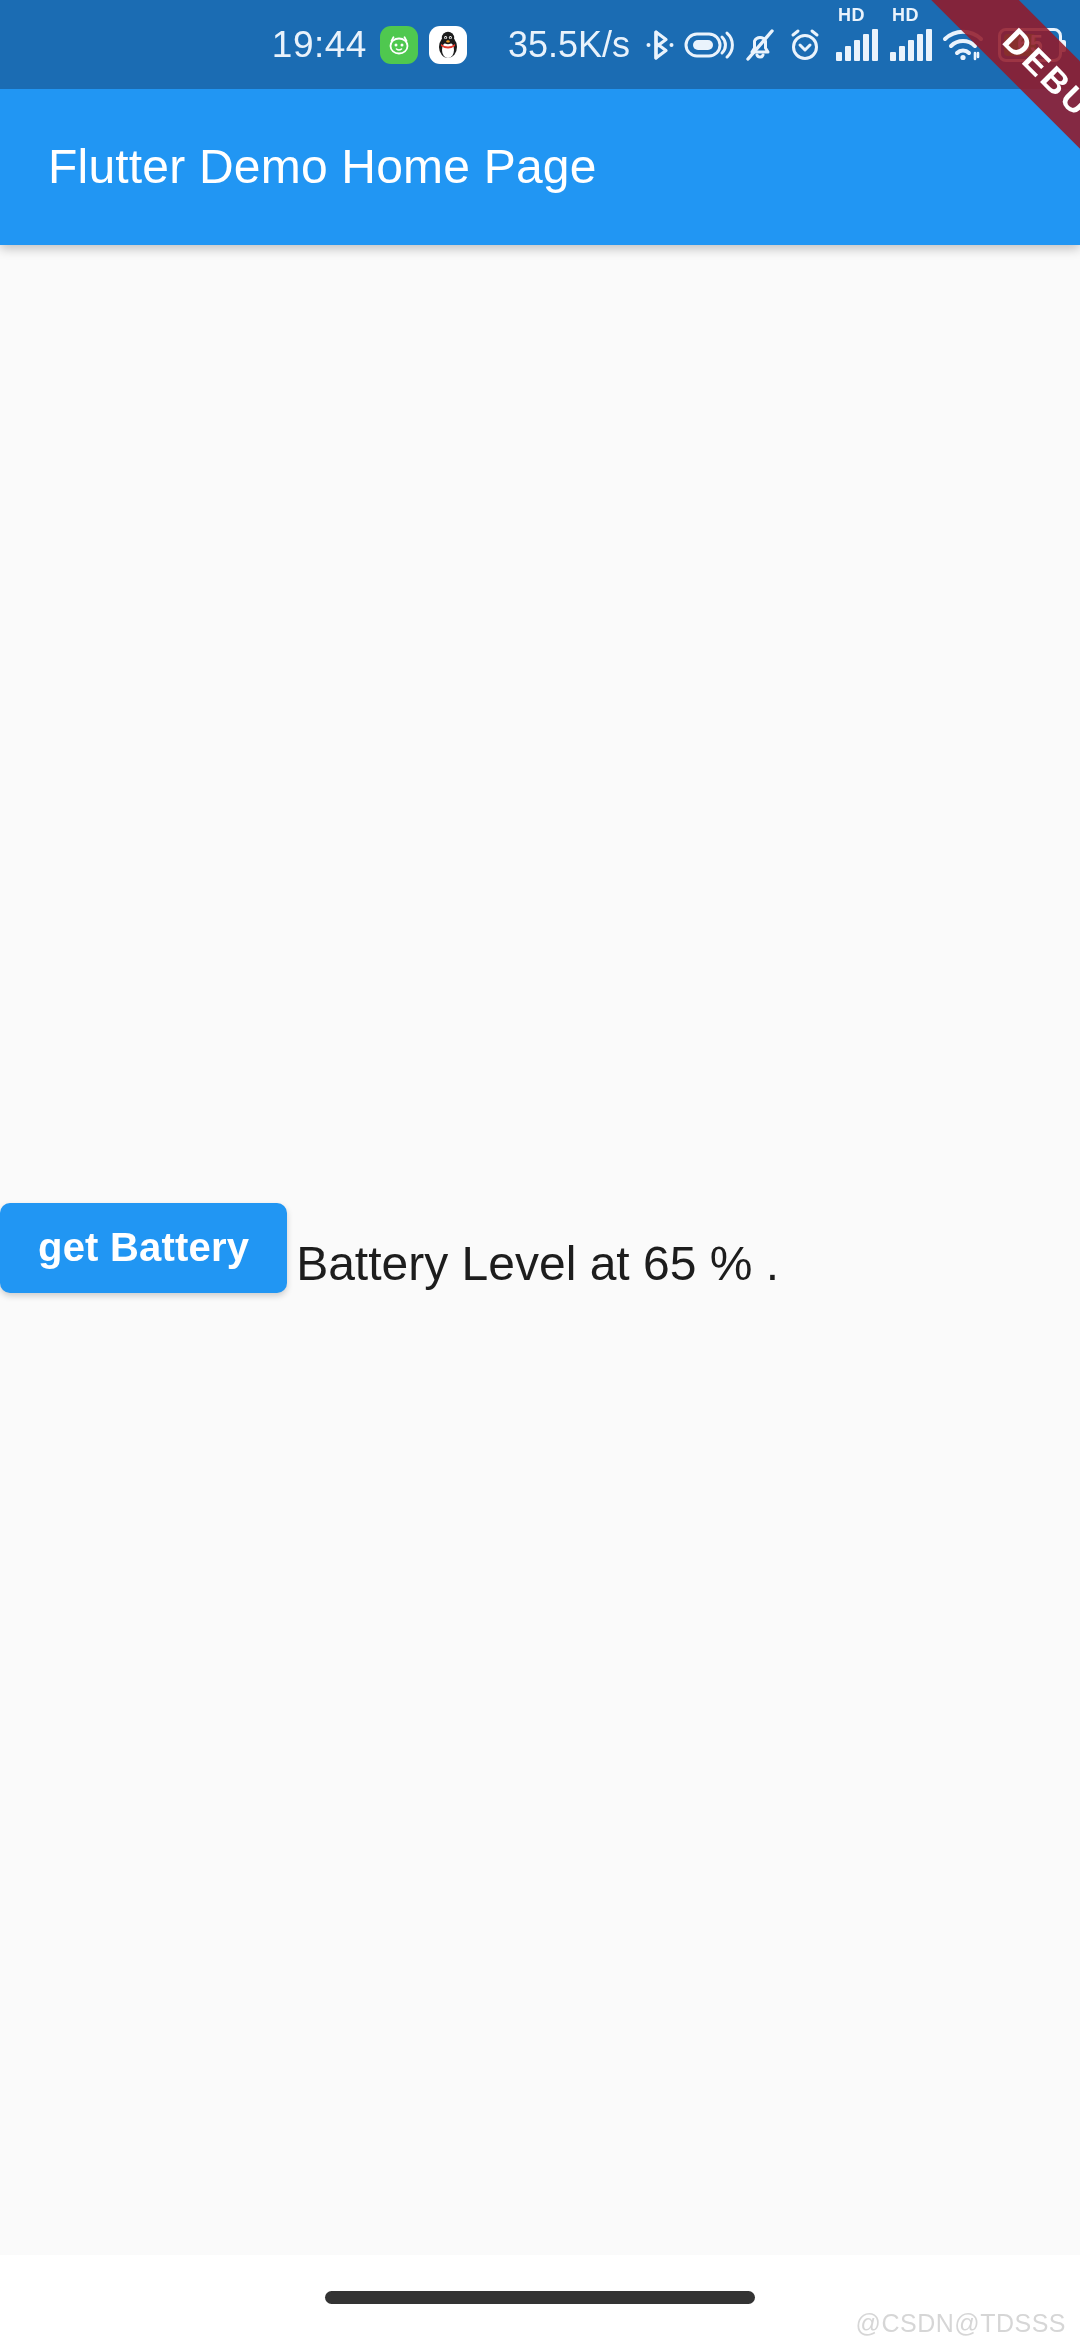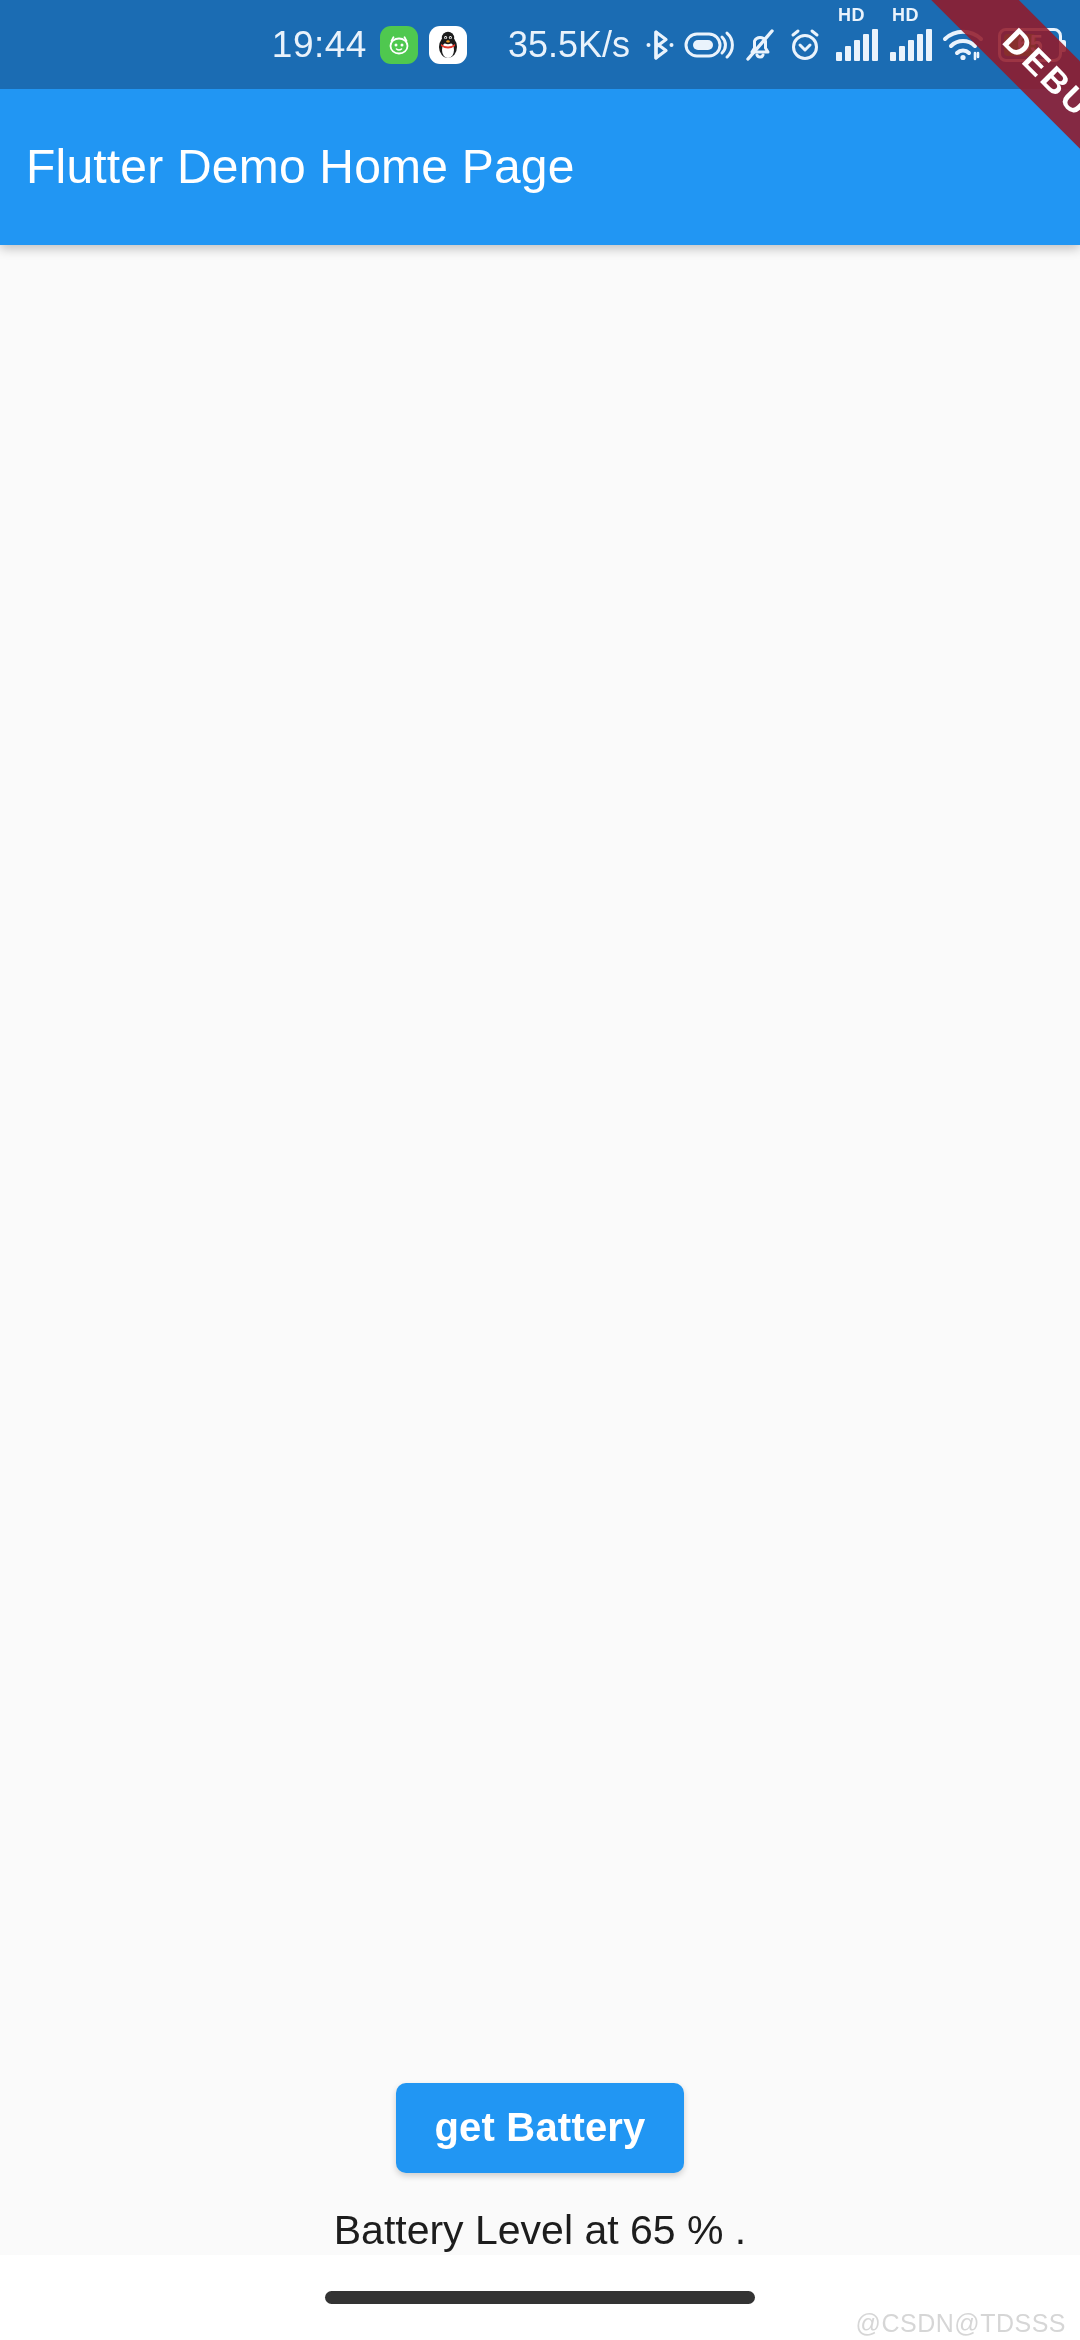--- a/index.html
+++ b/index.html
@@ -122,44 +122,45 @@
 
   
   #app-bar {
     position: absolute;
     top: 89px; left: 0;
     width: 1080px;
     height: 156px;
     background: #2196f3;
     display: flex;
     align-items: center;
-    padding-left: 26px;
+    padding-left: 48px;
     box-shadow: 0 4px 10px rgba(0,0,0,0.22);
     z-index: 4;
   }
   #app-bar-title {
     color: #ffffff;
     font-size: 48px;
     font-weight: 400;
     letter-spacing: 0.2px;
     line-height: 1.1;
   }
 
   
   #content {
     position: absolute;
     top: 245px; left: 0;
     width: 1080px;
     height: 2010px;
     background: #fafafa;
     display: flex;
-    flex-direction: column;
-    align-items: center;
-    justify-content: flex-end;
+    flex-direction: row;
+    align-items: center;
+    justify-content: flex-start;
     z-index: 1;
+    gap: 9px;
   }
   #get-battery-button {
     background: #2196f3;
     color: #ffffff;
     border: none;
     border-radius: 10px;
     padding: 0 38px;
     height: 90px;
     min-width: 278px;
     font-size: 40px;
@@ -167,21 +168,21 @@
     font-family: "Liberation Sans", sans-serif;
     letter-spacing: 0.2px;
     cursor: pointer;
     box-shadow: 0 3px 6px rgba(0,0,0,0.18);
     display: flex; align-items: center; justify-content: center;
     margin-bottom: 5px;
   }
   #battery-level-text {
     margin-top: 28px;
     color: #1d1d1d;
-    font-size: 41px;
+    font-size: 48px;
     font-weight: 400;
     line-height: 1.2;
   }
 
   
   #debug-banner {
     position: absolute;
     top: 0; right: 0;
     width: 260px; height: 260px;
     overflow: hidden;

